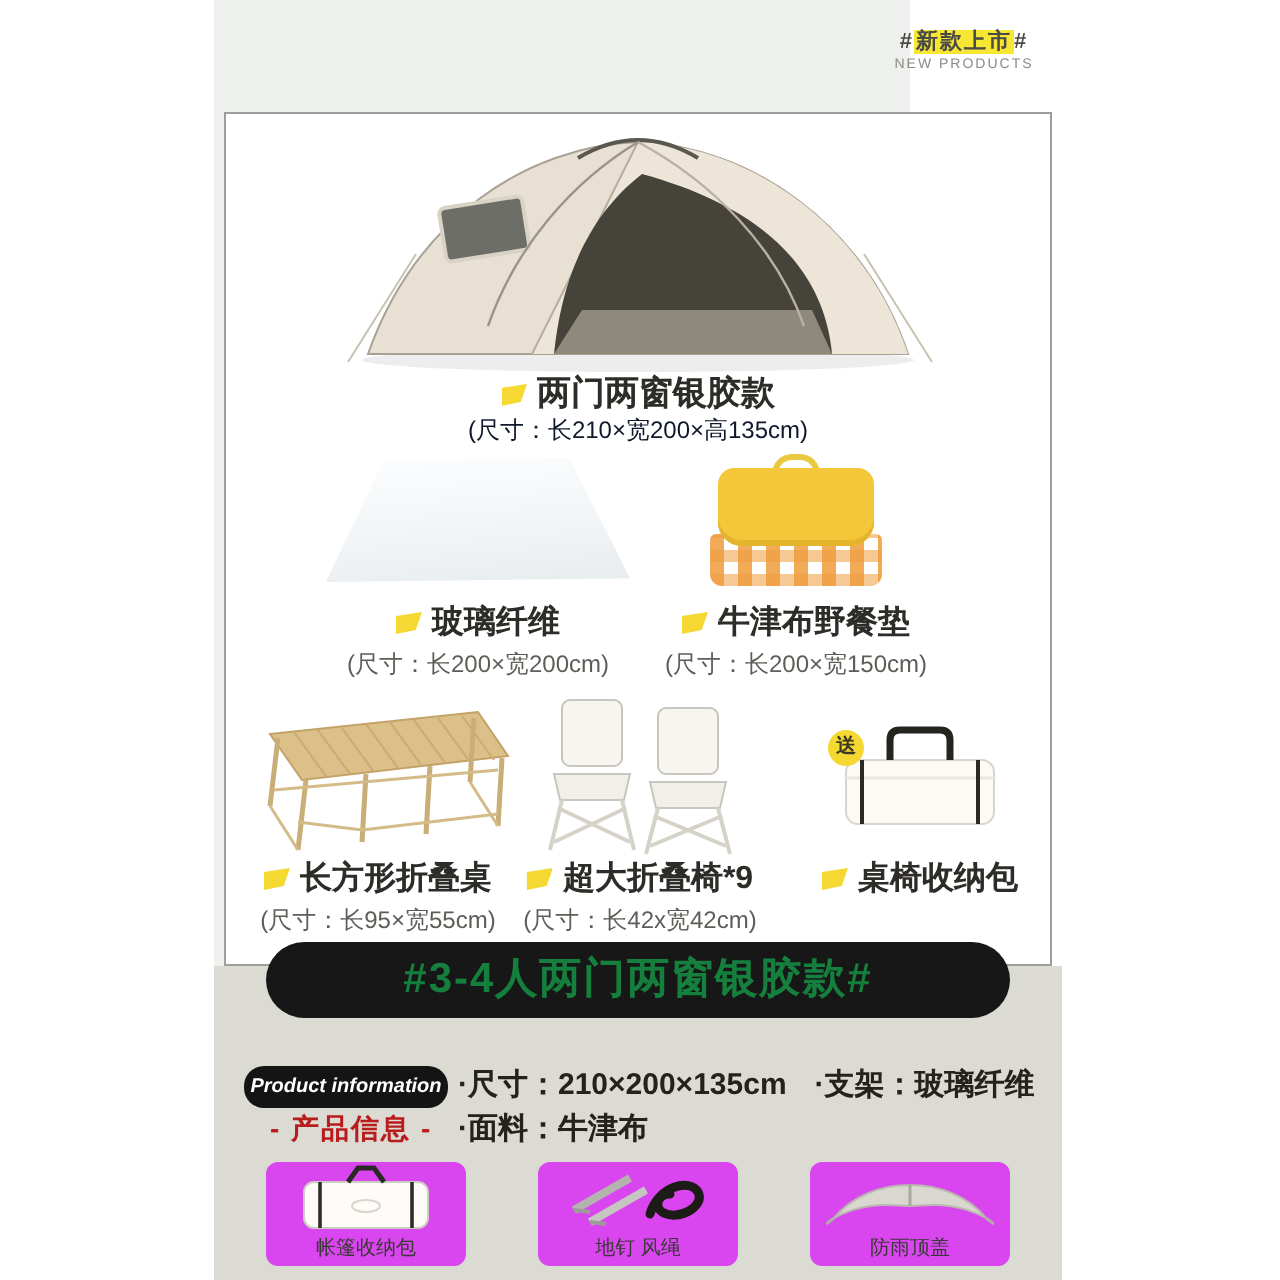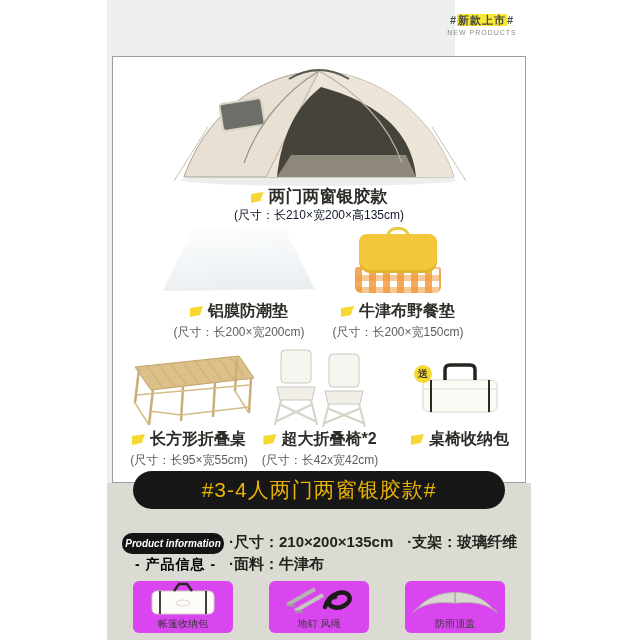--- a/index.html
+++ b/index.html
@@ -42,27 +42,27 @@
   .picnic-top { position:absolute; left:4px; top:7px; width:78px; height:39px; background:#f4c73b; border-radius:8px 8px 12px 12px; box-shadow:inset 0 -3px 0 #e3b42c; z-index:2; }
   .picnic-bottom { position:absolute; left:0; top:40px; width:86px; height:26px; border-radius:3px 3px 6px 6px; background-color:#ffffff; background-image:repeating-linear-gradient(90deg,rgba(240,156,60,0.85) 0 7px,rgba(255,255,255,0) 7px 14px),repeating-linear-gradient(0deg,rgba(240,156,60,0.55) 0 6px,rgba(255,255,255,0) 6px 12px); }
 
   .img-area { height:80px; display:flex; align-items:flex-end; justify-content:center; }
   .img-area.bag-area { align-items:center; }
 
   .bag-wrap { position:relative; width:78px; height:52px; }
   .gift-badge { position:absolute; left:-7px; top:2px; width:18px; height:18px; border-radius:50%; background:#f5d832; color:#3c3a22; font-size:10px; font-weight:bold; line-height:18px; text-align:center; z-index:3; }
 
   
-  .banner { position:absolute; left:26px; top:471px; width:372px; height:38px; background:#171717; border-radius:20px; color:#eab308; font-size:21px; font-weight:normal; text-align:center; line-height:38px; letter-spacing:1px; z-index:5; }
+  .banner { position:absolute; left:26px; top:471px; width:372px; height:38px; background:#171717; border-radius:20px; color:#15803d; font-size:21px; font-weight:bold; text-align:center; line-height:38px; letter-spacing:1px; z-index:5; }
 
   
   .pill { position:absolute; left:15px; top:533px; width:102px; height:21px; background:#141414; border-radius:10px; color:#ffffff; font-size:10px; font-weight:bold; font-style:italic; text-align:center; line-height:21px; }
   .specs1 { position:absolute; left:122px; top:533px; font-size:15px; font-weight:bold; color:#23221d; white-space:nowrap; }
   .specs1 .spec2 { margin-left:14px; }
-  .cn-heading { position:absolute; left:28px; top:556px; font-size:14px; font-weight:bold; color:#000000; letter-spacing:1px; }
+  .cn-heading { position:absolute; left:28px; top:556px; font-size:14px; font-weight:bold; color:#b91c1c; letter-spacing:1px; }
   .specs2 { position:absolute; left:122px; top:555px; font-size:15px; font-weight:bold; color:#23221d; }
 
   .cards { position:absolute; left:26px; top:581px; width:372px; height:52px; display:flex; justify-content:space-between; }
   .card { width:100px; height:52px; background:#d946ef; border-radius:6px; display:flex; flex-direction:column; align-items:center; justify-content:flex-end; padding-bottom:2px; }
   .card .icon { flex:1; display:flex; align-items:center; justify-content:center; }
   .card-label { font-size:10px; color:#3a3935; margin-top:1px; }
 </style>
 </head>
 <body>
 
@@ -90,21 +90,21 @@
         <path d="M153,12 C190,32 222,64 236,104" stroke="#b9b1a3" stroke-width="1.2" fill="none"></path>
         <line x1="42" y1="68" x2="8" y2="122" stroke="#c9c2b0" stroke-width="1"></line>
         <line x1="266" y1="68" x2="300" y2="122" stroke="#c9c2b0" stroke-width="1"></line>
       </svg>
 
       <div class="tent-label"><span class="flag"></span><span>两门两窗银胶款</span></div>
       <div class="tent-size">(尺寸：长210×宽200×高135cm)</div>
 
       <div class="col col-alu">
         <div class="alu-mat"></div>
-        <div class="item-label"><span class="flag"></span><span>铝膜防潮垫</span></div>
+        <div class="item-label"><span class="flag"></span><span>玻璃纤维</span></div>
         <div class="item-size">(尺寸：长200×宽200cm)</div>
       </div>
 
       <div class="col col-picnic">
         <div class="picnic-mat">
           <div class="picnic-handle"></div>
           <div class="picnic-bottom"></div>
           <div class="picnic-top"></div>
         </div>
         <div class="item-label"><span class="flag"></span><span>牛津布野餐垫</span></div>
@@ -164,21 +164,21 @@
               <path d="M8,38 L46,38 L43,51 L11,51 Z" fill="#f2efe8" stroke="#c9c6bd"></path>
               <g stroke="#d5d2c8" stroke-width="2" fill="none">
                 <line x1="12" y1="51" x2="6" y2="74"></line>
                   <line x1="42" y1="51" x2="48" y2="74"></line>
                 <line x1="10" y1="55" x2="46" y2="70"></line>
                   <line x1="44" y1="55" x2="8" y2="70"></line>
               </g>
             </g>
           </svg>
         </div>
-        <div class="item-label"><span class="flag"></span><span>超大折叠椅*2</span></div>
+        <div class="item-label"><span class="flag"></span><span>超大折叠椅*9</span></div>
         <div class="item-size">(尺寸：长42x宽42cm)</div>
       </div>
 
       <div class="col col-bag">
         <div class="img-area bag-area">
           <div class="bag-wrap">
             <div class="gift-badge">送</div>
             <svg width="78" height="52" viewBox="0 0 78 52">
               <rect x="2" y="17" width="74" height="32" rx="6" fill="#fbfaf5" stroke="#d8d6cf"></rect>
               <path d="M24,17 L24,7 Q24,2 29,2 L49,2 Q54,2 54,7 L54,17" fill="none" stroke="#26241f" stroke-width="3.5"></path>

